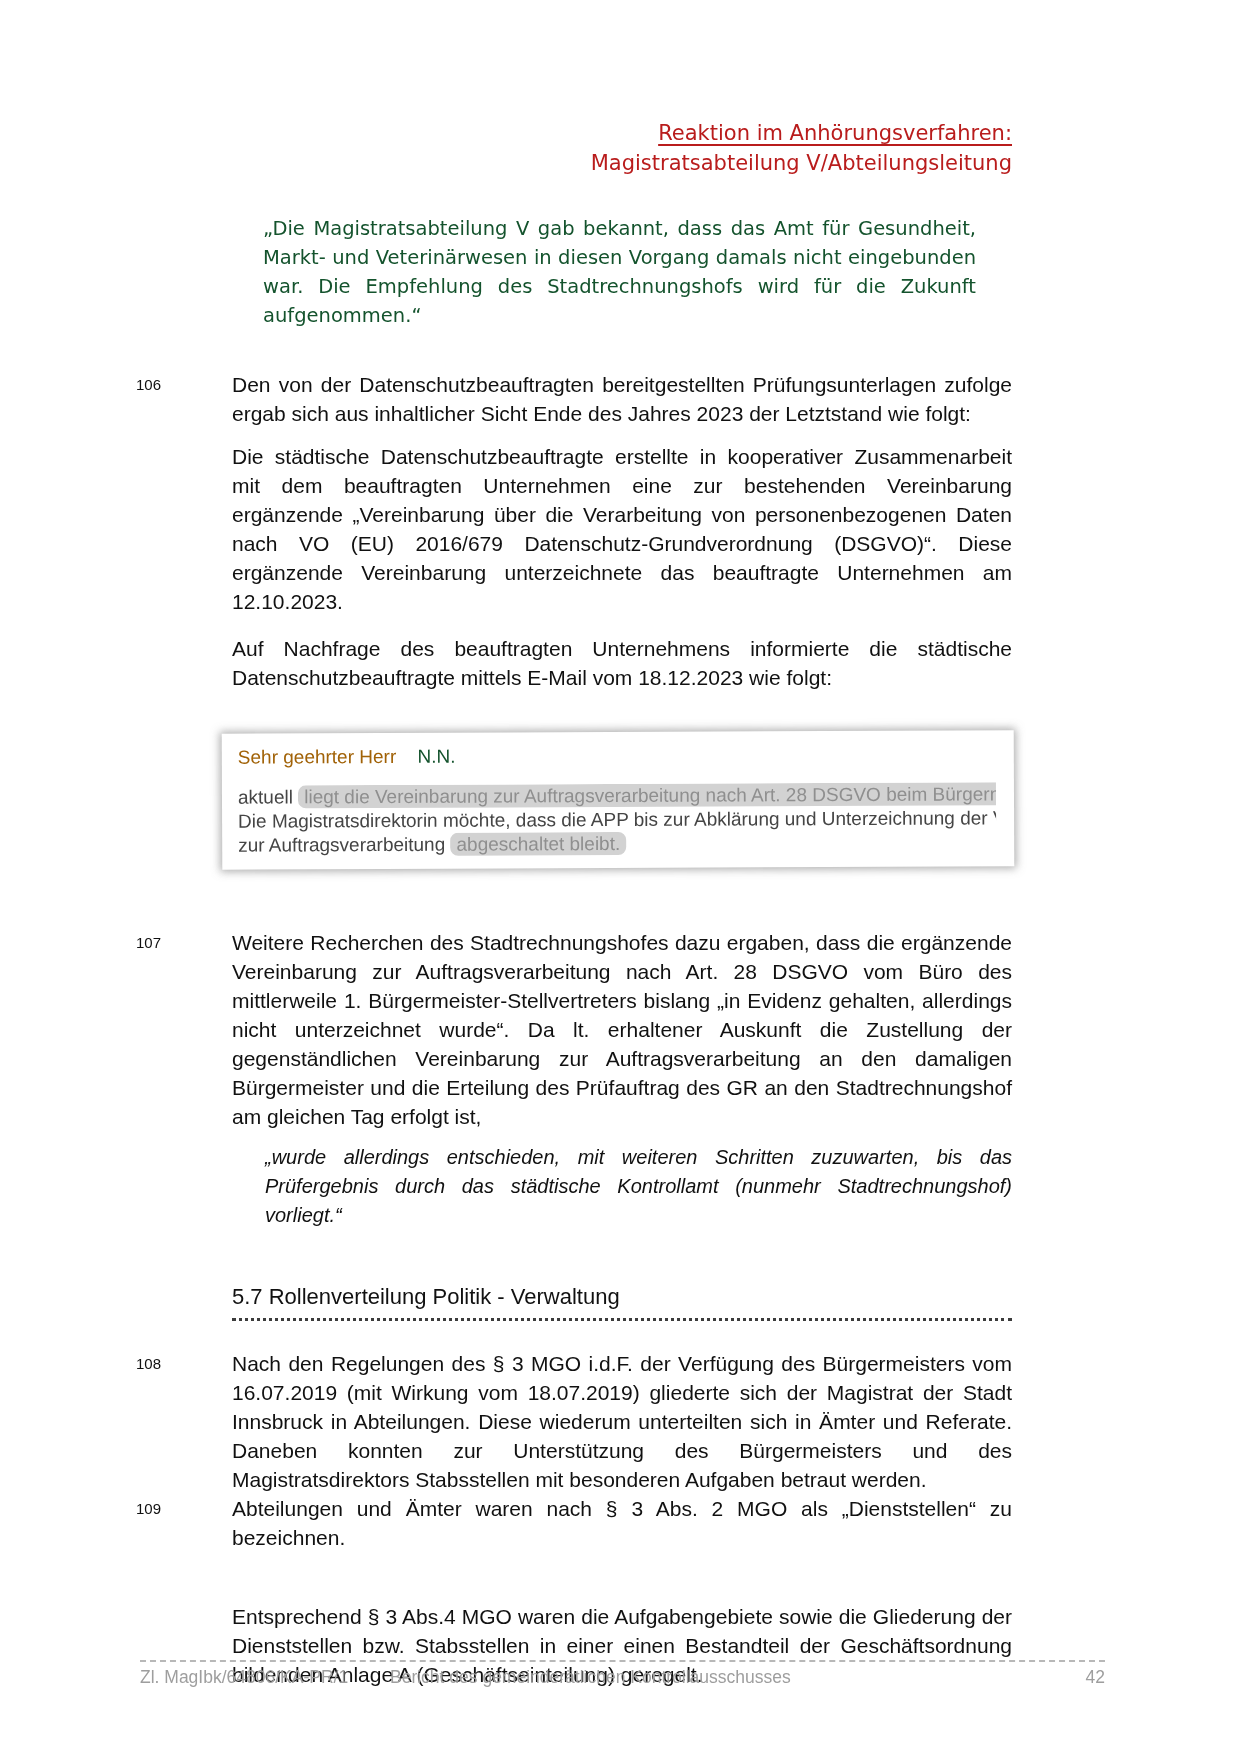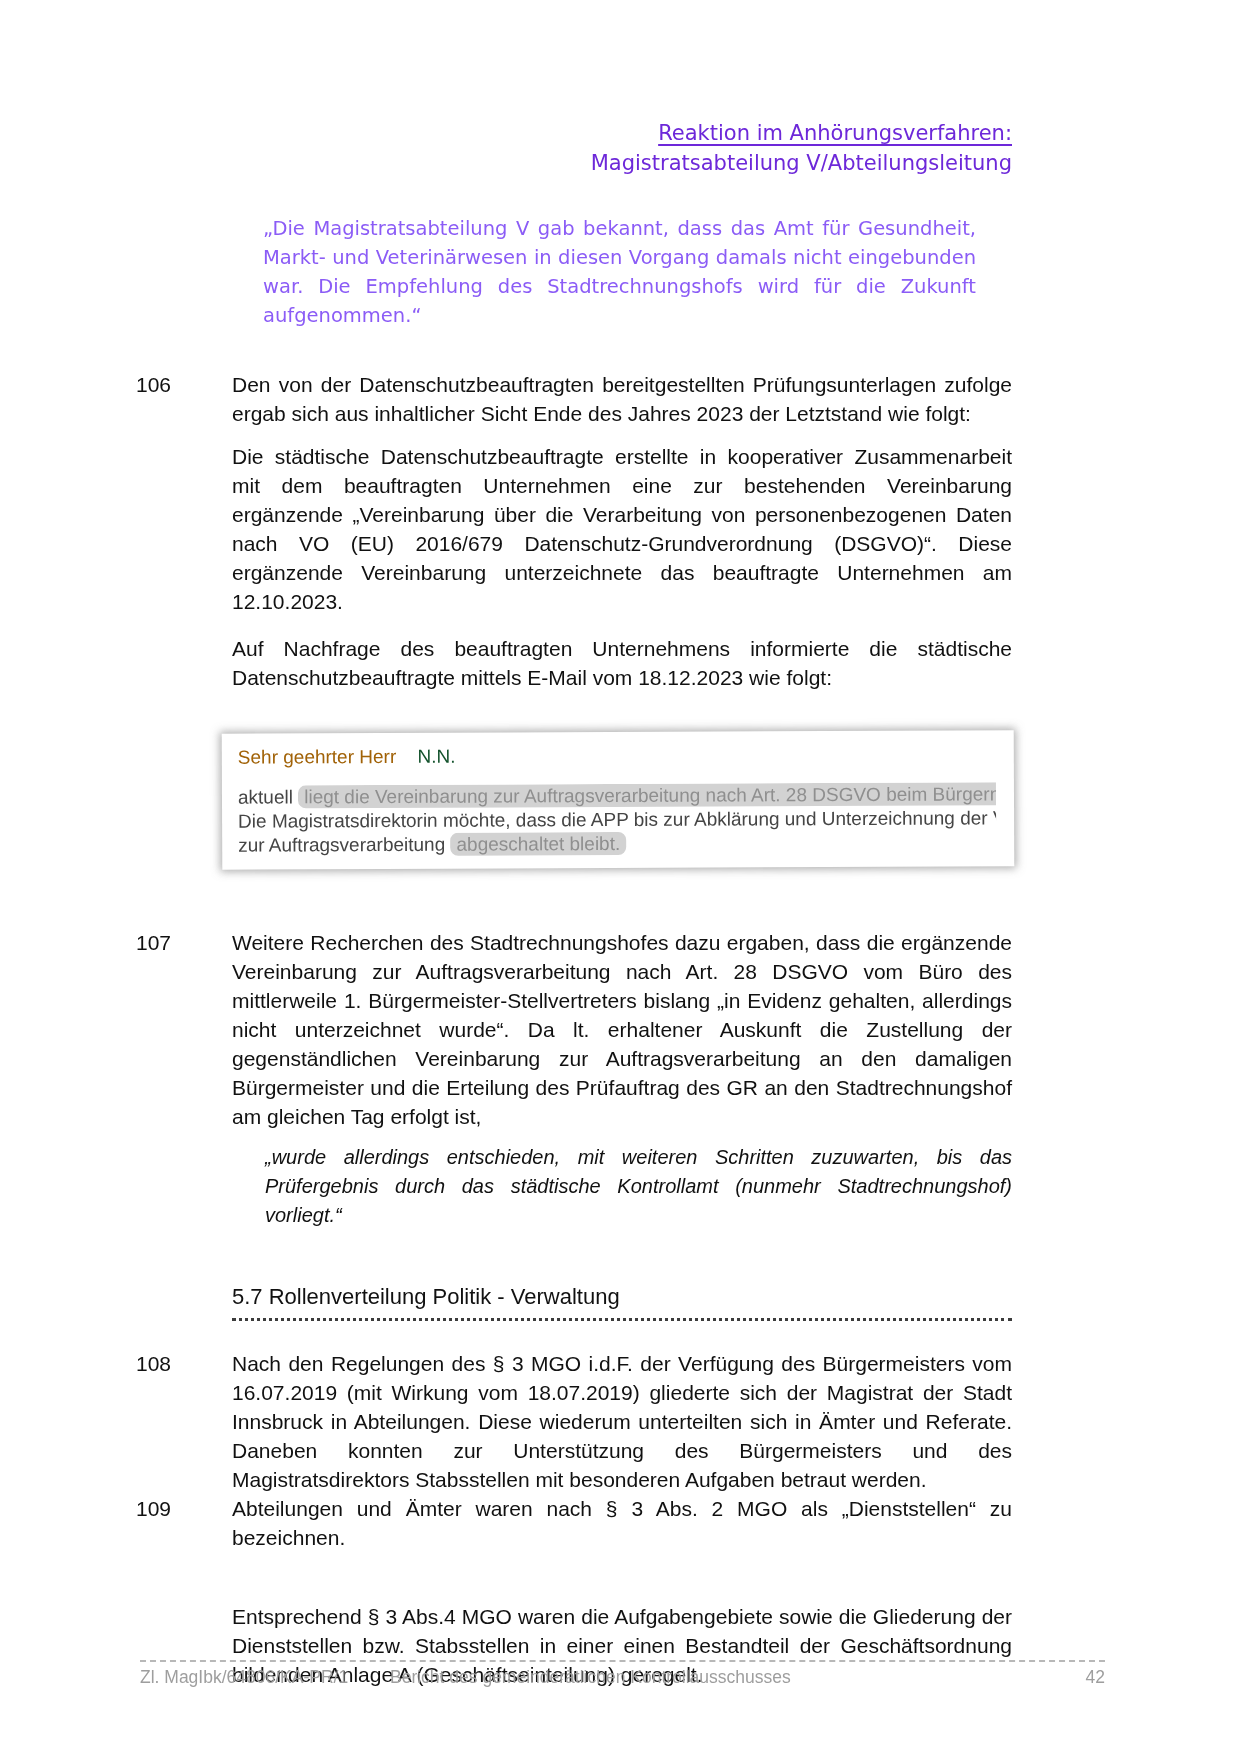--- a/index.html
+++ b/index.html
@@ -14,40 +14,40 @@
   }
   .content { padding:118px 228px 0 136px; }
 
   
   .reaction-header {
     margin-left:96px;
     text-align:right;
     font-family:"DejaVu Sans", sans-serif;
     font-size:21px;
     line-height:30px;
-    color:#6d28d9;
+    color:#b91c1c;
   }
   .reaction-header .underlined {
     text-decoration:underline;
     text-underline-offset:4px;
   }
 
   .hearing-quote {
     margin:36px 36px 0 127px;
     font-family:"DejaVu Sans", sans-serif;
     font-size:19.5px;
     line-height:29px;
-    color:#8b5cf6;
+    color:#14532d;
     text-align:justify;
   }
 
   .para { display:flex; }
   .para .num {
     width:96px; flex-shrink:0;
-    font-size:21px; line-height:29px;
+    font-size:15px; line-height:29px;
   }
   .para .body, .sub-para {
     width:780px;
     font-size:21px; line-height:29px;
     text-align:justify;
   }
   .sub-para { margin-left:96px; }
 
   .mt-p106   { margin-top:40px; }
   .mt-sub1   { margin-top:14px; }

